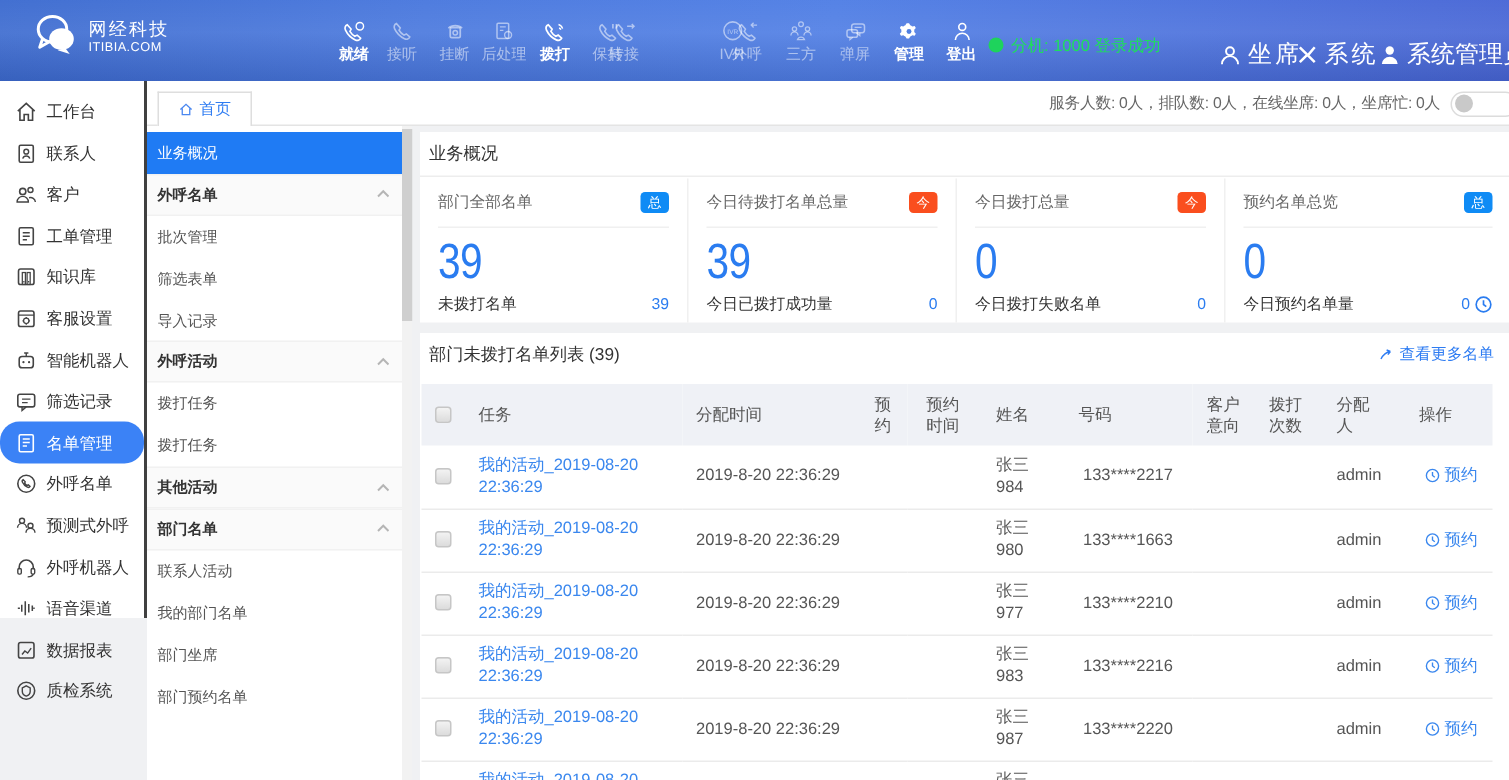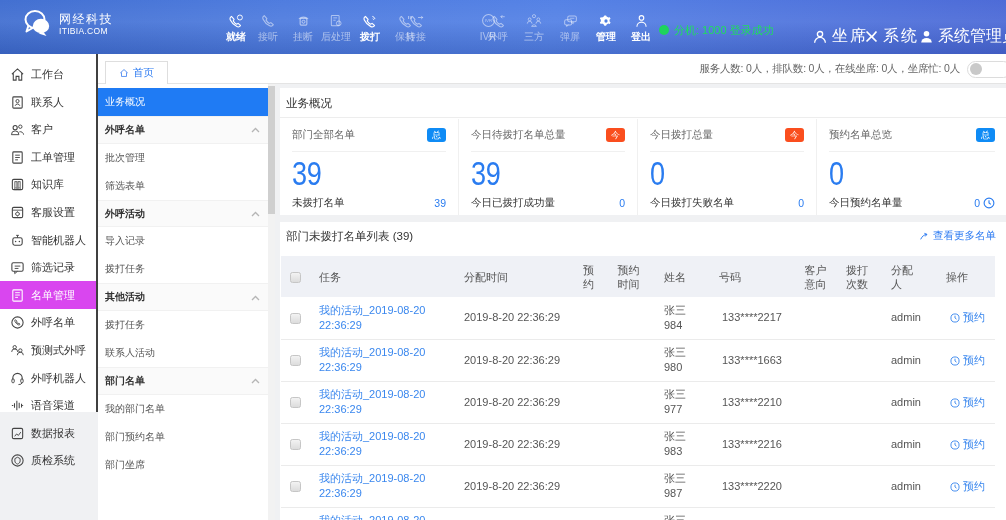--- a/index.html
+++ b/index.html
@@ -18,21 +18,21 @@
 .tn .lb { font-size:10px; line-height:12px; margin-top:3px; white-space:nowrap; }
 .phstat { position:absolute; left:659px; top:23px; font-size:11px; color:#1ede5d; white-space:nowrap; }
 .phstat .dot { display:inline-block; width:10px; height:10px; border-radius:50%; background:#1ed35c; margin-right:5px; vertical-align:-1px; }
 .tr-item { position:absolute; top:26px; display:flex; align-items:center; font-size:16px; color:#fff; white-space:nowrap; }
 .tr-item svg { margin-right:5px; }
 .caret { display:inline-block; margin-left:2px; width:0; height:0; border-left:4.5px solid transparent; border-right:4.5px solid transparent; border-top:5.5px solid #fff; }
 
 .sidebar1 { position:absolute; left:0; top:54px; width:98px; height:358px; background:#fff; border-right:2px solid #404040; padding-top:6.7px; }
 .s1 { height:27.6px; display:flex; align-items:center; padding-left:10px; font-size:11px; color:#333; white-space:nowrap; }
 .s1 svg { margin-right:6px; flex:none; }
-.s1.act { background:#d946ef; color:#fff; }
+.s1.act { background:#3b82f6; color:#fff;border-radius:13px; }
 
 .tabrow { position:absolute; left:98px; top:54px; width:908px; height:30px; background:#fff; border-bottom:1px solid #e4e4e4; }
 .tab { position:absolute; left:7px; top:7px; width:63px; height:23px; border:1px solid #dedede; border-bottom:none; background:#fff; color:#2e7cf2; font-size:10.5px; display:flex; align-items:center; justify-content:center; }
 .tab svg { margin-right:4px; }
 .tabstat { position:absolute; right:46px; top:0; height:30px; display:flex; align-items:center; font-size:10.5px; color:#666; letter-spacing:-0.2px; }
 .toggle { position:absolute; right:-6px; top:7px; width:45px; height:17px; border:1px solid #dcdcdc; border-radius:9px; background:#fff; }
 .toggle .knob { position:absolute; left:2px; top:1px; width:12px; height:12px; border-radius:50%; background:#c9c9c9; }
 
 .sidebar2 { position:absolute; left:98px; top:84px; width:170px; height:436px; background:#fff; padding-top:4px; }
 .s2 { height:27.9px; display:flex; align-items:center; padding-left:7px; padding-right:8px; font-size:10px; color:#555; white-space:nowrap; }
@@ -349,36 +349,36 @@
     </div>
 </div>
 
 <div class="sidebar2">
   <div class="s2 act">业务概况</div>
   <div class="s2 hd">外呼名单<span class="mins"><svg width="9" height="6" viewBox="0 0 9 6">
           <path d="M1 5 L4.5 1.5 L8 5" fill="none" stroke="#b5b5b5" stroke-width="1.3"></path>
         </svg></span></div>
   <div class="s2">批次管理</div>
   <div class="s2">筛选表单</div>
+  <div class="s2">导入记录</div>
   <div class="s2 hd">外呼活动<span class="mins"><svg width="9" height="6" viewBox="0 0 9 6">
           <path d="M1 5 L4.5 1.5 L8 5" fill="none" stroke="#b5b5b5" stroke-width="1.3"></path>
         </svg></span></div>
-  <div class="s2">导入记录</div>
+  <div class="s2">拨打任务</div>
   <div class="s2">拨打任务</div>
   <div class="s2 hd">其他活动<span class="mins"><svg width="9" height="6" viewBox="0 0 9 6">
           <path d="M1 5 L4.5 1.5 L8 5" fill="none" stroke="#b5b5b5" stroke-width="1.3"></path>
         </svg></span></div>
-  <div class="s2">拨打任务</div>
-  <div class="s2">联系人活动</div>
   <div class="s2 hd">部门名单<span class="mins"><svg width="9" height="6" viewBox="0 0 9 6">
           <path d="M1 5 L4.5 1.5 L8 5" fill="none" stroke="#b5b5b5" stroke-width="1.3"></path>
         </svg></span></div>
+  <div class="s2">联系人活动</div>
   <div class="s2">我的部门名单</div>
+  <div class="s2">部门坐席</div>
   <div class="s2">部门预约名单</div>
-  <div class="s2">部门坐席</div>
   <div class="sb2track"></div>
   <div class="sb2thumb"></div>
 </div>
 
 <div class="content">
   <div class="panel1">
     <div class="ptitle">业务概况</div>
     <div class="cards">
       <div class="card">
         <div class="crow1">

